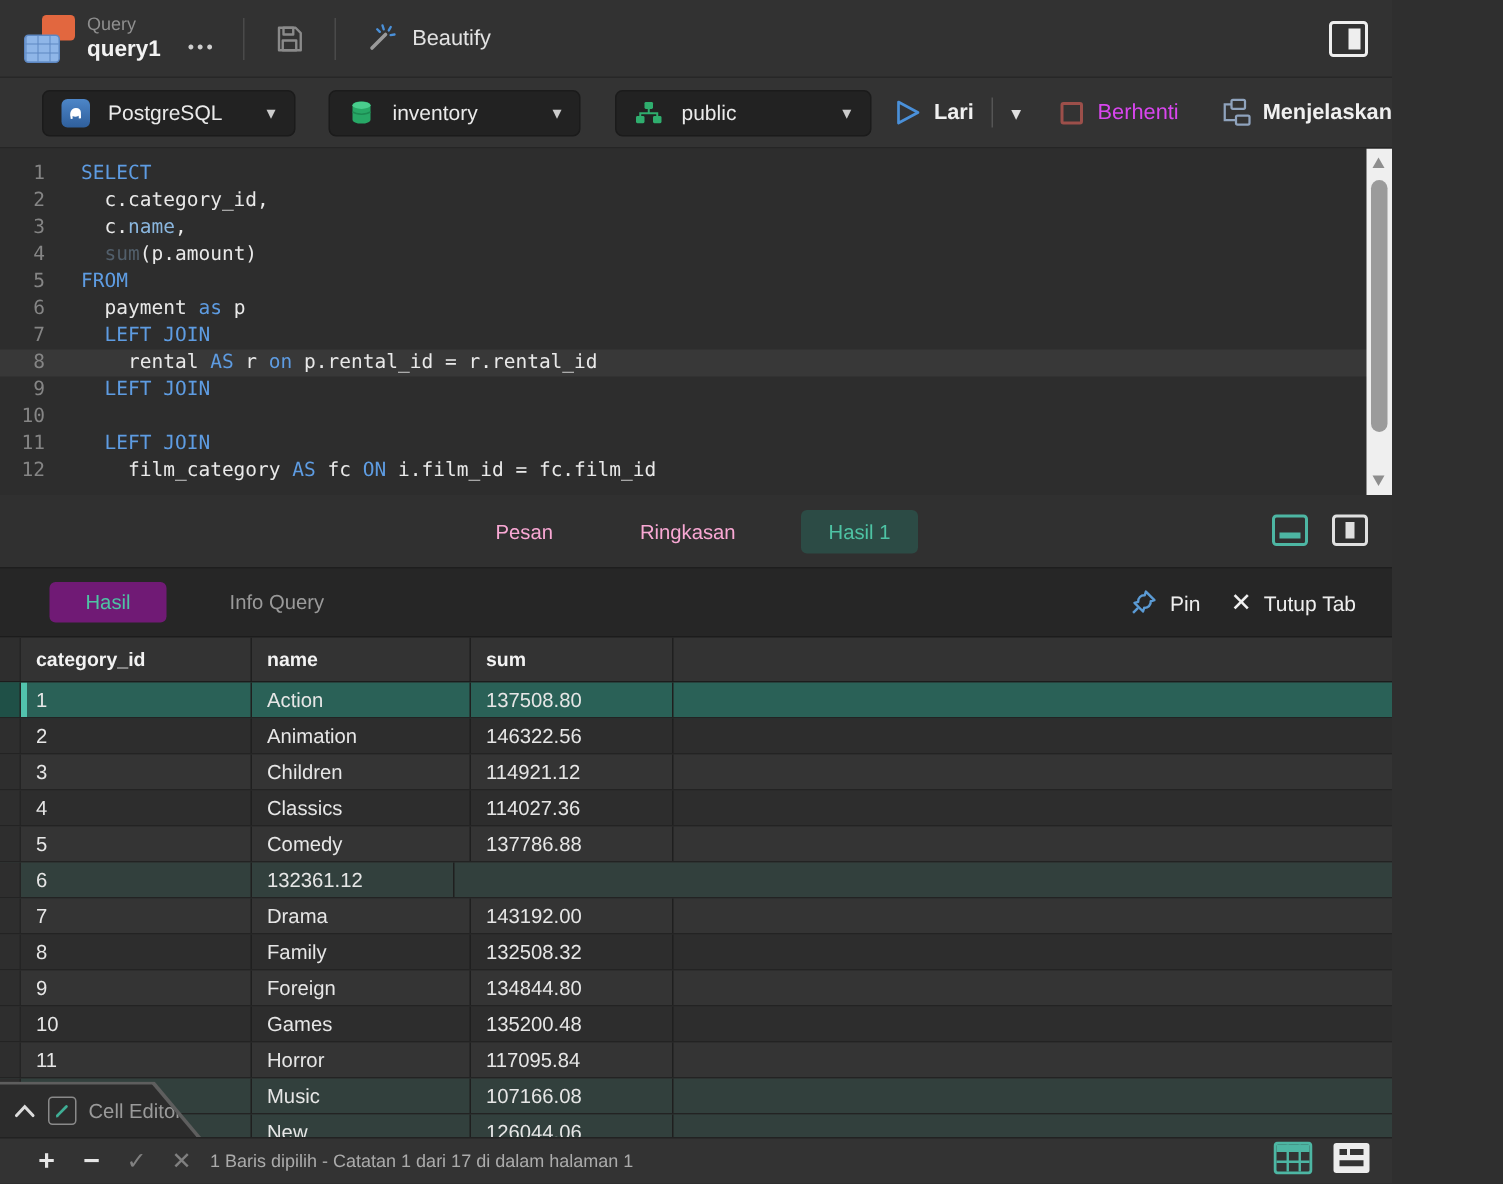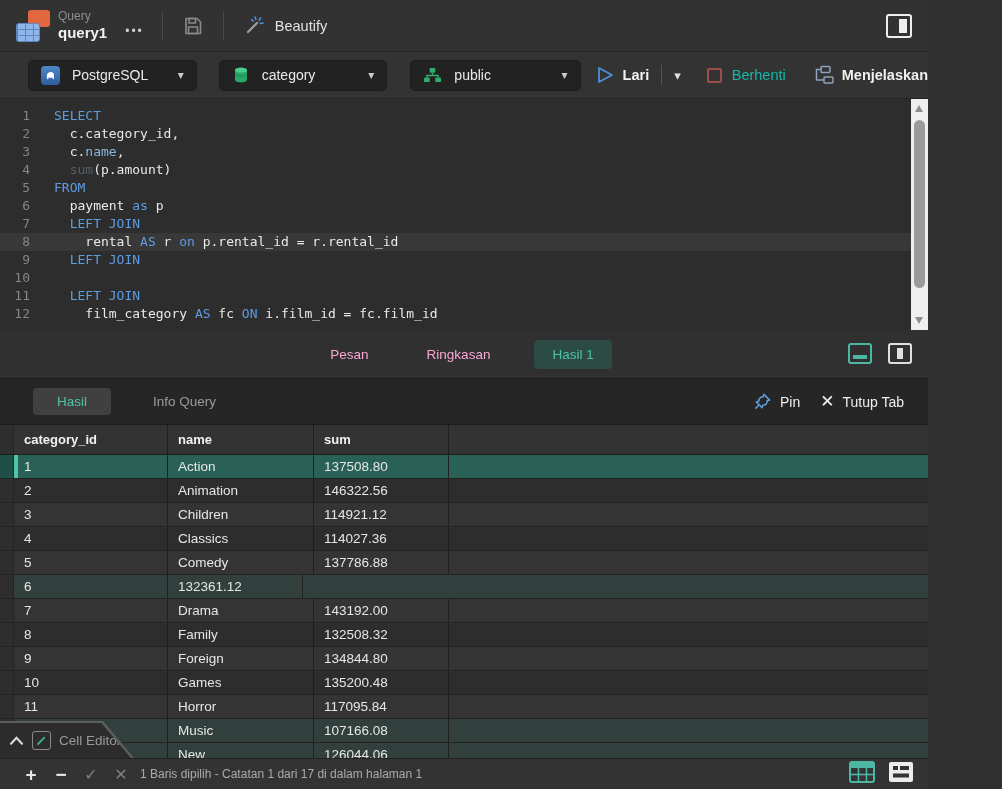--- a/index.html
+++ b/index.html
@@ -37,21 +37,21 @@
   .dd1 { width:205px; margin-left:28px; }
   .dd2 { width:205px; margin-left:22px; }
   .dd3 { width:207px; margin-left:23px; }
   .pg-icon { width:19px; height:19px; border-radius:4px; background:linear-gradient(#4d86c8,#2f5f9c);
     display:flex; align-items:center; justify-content:center; flex-shrink:0; }
   .run-group { display:flex; align-items:center; margin-left:14px; gap:8px; }
   .run-label { font-size:14.5px; font-weight:bold; color:#f0f0f0; cursor:pointer; }
   .run-sep { width:1px; height:20px; background:#555; margin:0 4px; }
   .stop-group { display:flex; align-items:center; gap:10px; margin-left:26px; }
   .stop-square { width:15px; height:15px; border:2px solid #9c4f4a; border-radius:2px; }
-  .stop-label { font-size:14.5px; color:#14b8a6; }
+  .stop-label { font-size:14.5px; color:#d946ef; }
   .explain-group { display:flex; align-items:center; gap:8px; margin-left:26px; cursor:pointer; }
   .explain-label { font-size:14.5px; font-weight:bold; color:#f0f0f0; }
 
   
   .editor { position:absolute; top:99px; left:0; right:0; height:231px; background:#2d2d2d;
     font-family:"DejaVu Sans Mono", monospace; font-size:13px; overflow:hidden; }
   .code-lines { padding-top:8px; }
   .code-line { display:flex; height:18px; line-height:18px; white-space:pre; }
   .code-line.current { background:#383838; }
   .ln { width:30px; text-align:right; color:#858585; flex-shrink:0; }
@@ -77,21 +77,21 @@
   .lay-icon { position:relative; width:24px; height:21px; border-radius:3px; cursor:pointer; }
   .lay-bottom { border:2px solid #4db6a3; }
   .lay-bottom::after { content:""; position:absolute; left:3px; right:3px; bottom:3px; height:4px; background:#4db6a3; }
   .lay-side { border:2px solid #e0e0e0; }
   .lay-side::after { content:""; position:absolute; left:7px; top:3px; bottom:3px; width:6px; background:#e0e0e0; }
 
   
   .subtabs { position:absolute; top:378px; left:0; right:0; height:47px; background:#262626;
     border-top:1px solid #1e1e1e; border-bottom:1px solid #1c1c1c; display:flex; align-items:center; }
   .stab { font-size:13.5px; color:#9a9a9a; padding:6px 18px; cursor:pointer; }
-  .stab.active { background:#404040; color:#4ec3a4; border-radius:4px; margin-left:33px; padding:6px 24px; }
+  .stab.active { background:#701a75; color:#4ec3a4; border-radius:4px; margin-left:33px; padding:6px 24px; }
   .stab.plain { margin-left:24px; }
   .subtab-right { position:absolute; right:24px; top:0; height:100%; display:flex; align-items:center; gap:20px; }
   .pinbtn, .closebtn { display:flex; align-items:center; gap:8px; cursor:pointer; font-size:14px; color:#eeeeee; }
   .xglyph { font-size:17px; color:#f0f0f0; }
 
   
   .tablewrap { position:absolute; top:425px; left:0; bottom:31px; right:0; background:#292929; overflow:hidden; }
   .thead { display:flex; height:30px; background:#333333; border-bottom:1px solid #1c1c1c; }
   .hgut { width:14px; border-right:1px solid #242424; background:#2e2e2e; flex-shrink:0; }
   .hcell { font-size:13px; font-weight:bold; color:#f2f2f2; line-height:29px; padding-left:10px;
@@ -181,21 +181,21 @@
       </div>
       <span class="dd-label">PostgreSQL</span>
       <span class="caret">▾</span>
     </div>
     <div class="dd dd2">
       <svg width="18" height="18" viewBox="0 0 18 18">
         <path fill="#27a866" d="M3 4.2 c0-1.6 2.7-2.6 6-2.6 s6 1 6 2.6 v9.6 c0 1.6-2.7 2.6-6 2.6 s-6-1-6-2.6 z"></path>
         <ellipse cx="9" cy="4.2" rx="6" ry="2.4" fill="#49cd8d"></ellipse>
         <path d="M3 8.6 c1.4 1 3.6 1.5 6 1.5 s4.6-.5 6-1.5" stroke="#1d8a52" stroke-width="1" fill="none"></path>
       </svg>
-      <span class="dd-label">category</span>
+      <span class="dd-label">inventory</span>
       <span class="caret">▾</span>
     </div>
     <div class="dd dd3">
       <svg width="19" height="17" viewBox="0 0 20 18">
         <g fill="#2fae6e">
             <rect x="7" y="1" width="6" height="5" rx="1"></rect>
             <rect x="1" y="11" width="6" height="5" rx="1"></rect>
             <rect x="13" y="11" width="6" height="5" rx="1"></rect>
           </g>
         <path d="M10 6 V9 M4 11 V9 H16 V11" stroke="#2fae6e" stroke-width="1.4" fill="none"></path>

